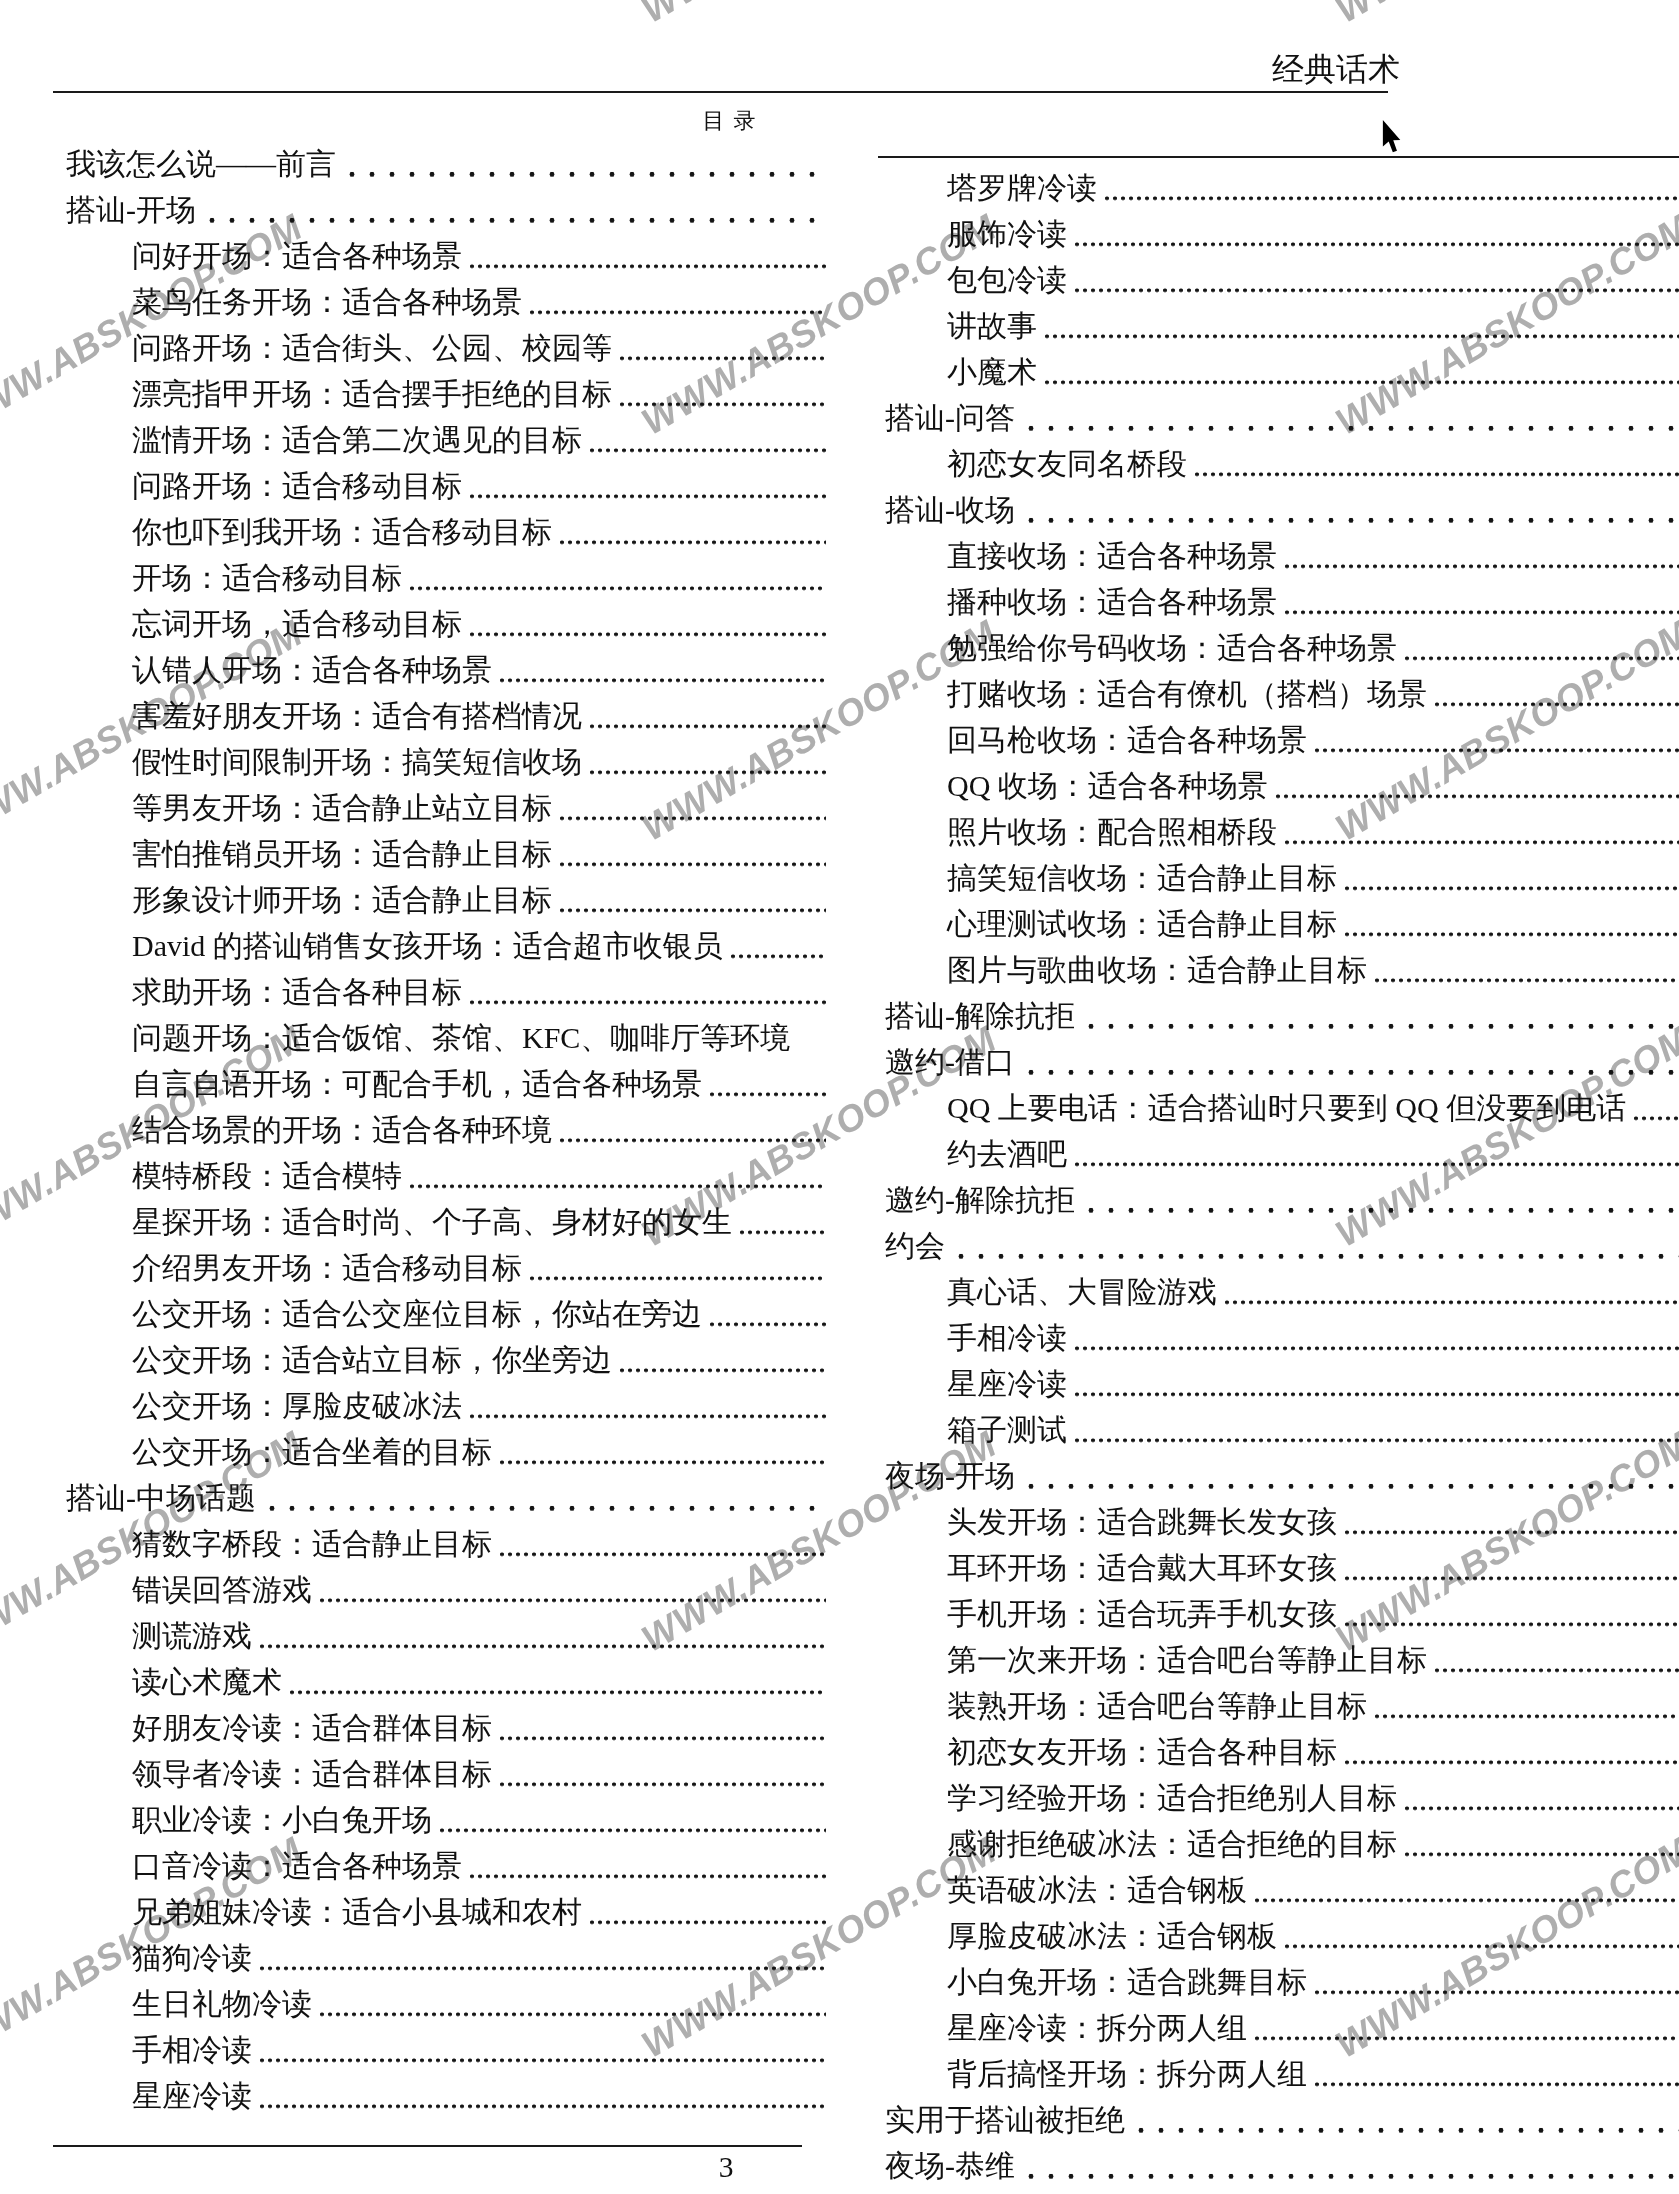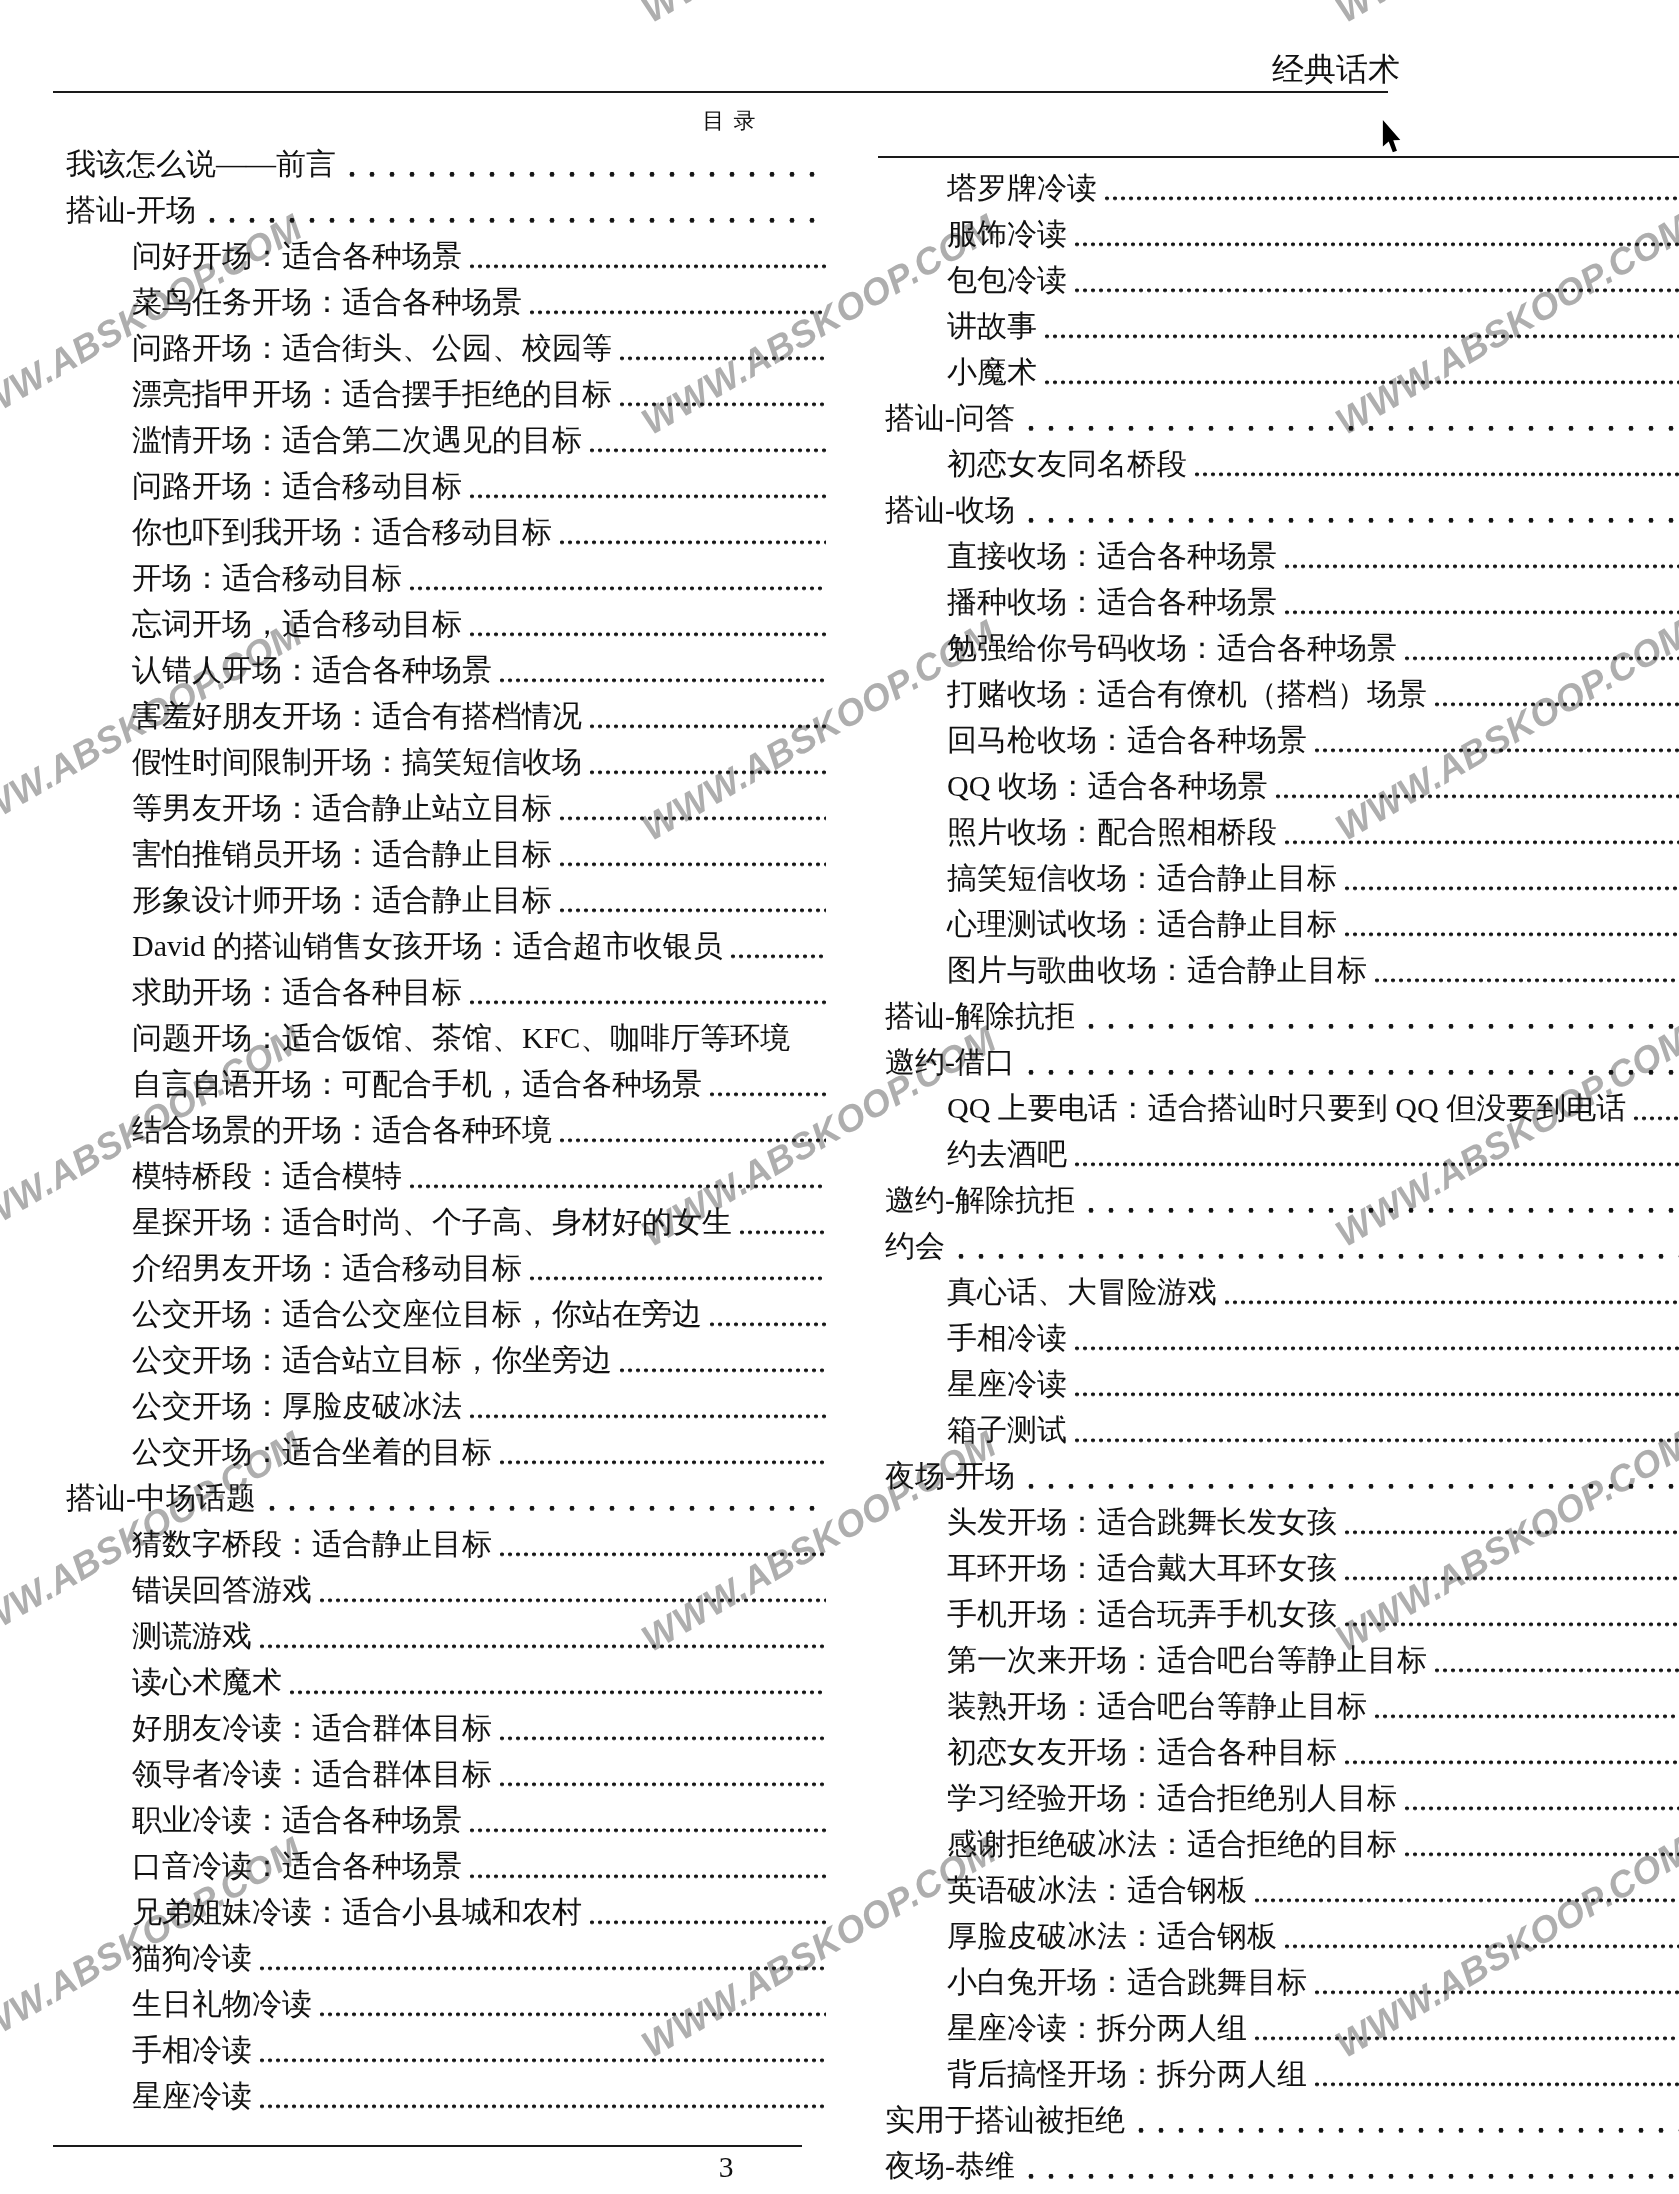--- a/index.html
+++ b/index.html
@@ -210,21 +210,21 @@
       </div>
       <div class="row lv1">
         <span class="label">好朋友冷读：适合群体目标</span>
         <div class="leader"></div>
       </div>
       <div class="row lv1">
         <span class="label">领导者冷读：适合群体目标</span>
         <div class="leader"></div>
       </div>
       <div class="row lv1">
-        <span class="label">职业冷读：适合各种场景</span>
+        <span class="label">职业冷读：小白兔开场</span>
         <div class="leader"></div>
       </div>
       <div class="row lv1">
         <span class="label">口音冷读：适合各种场景</span>
         <div class="leader"></div>
       </div>
       <div class="row lv1">
         <span class="label">兄弟姐妹冷读：适合小县城和农村</span>
         <div class="leader"></div>
       </div>

